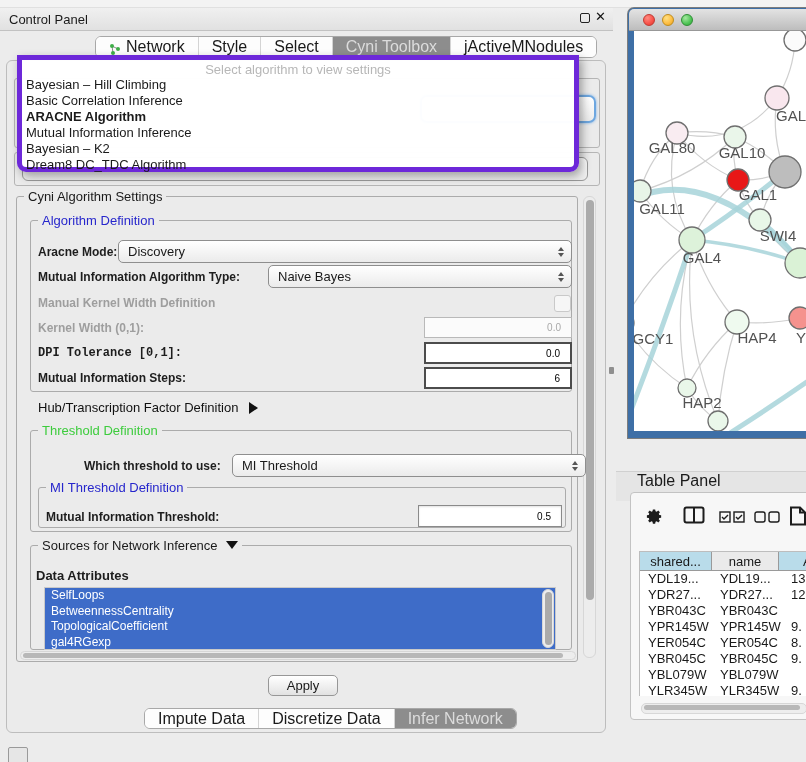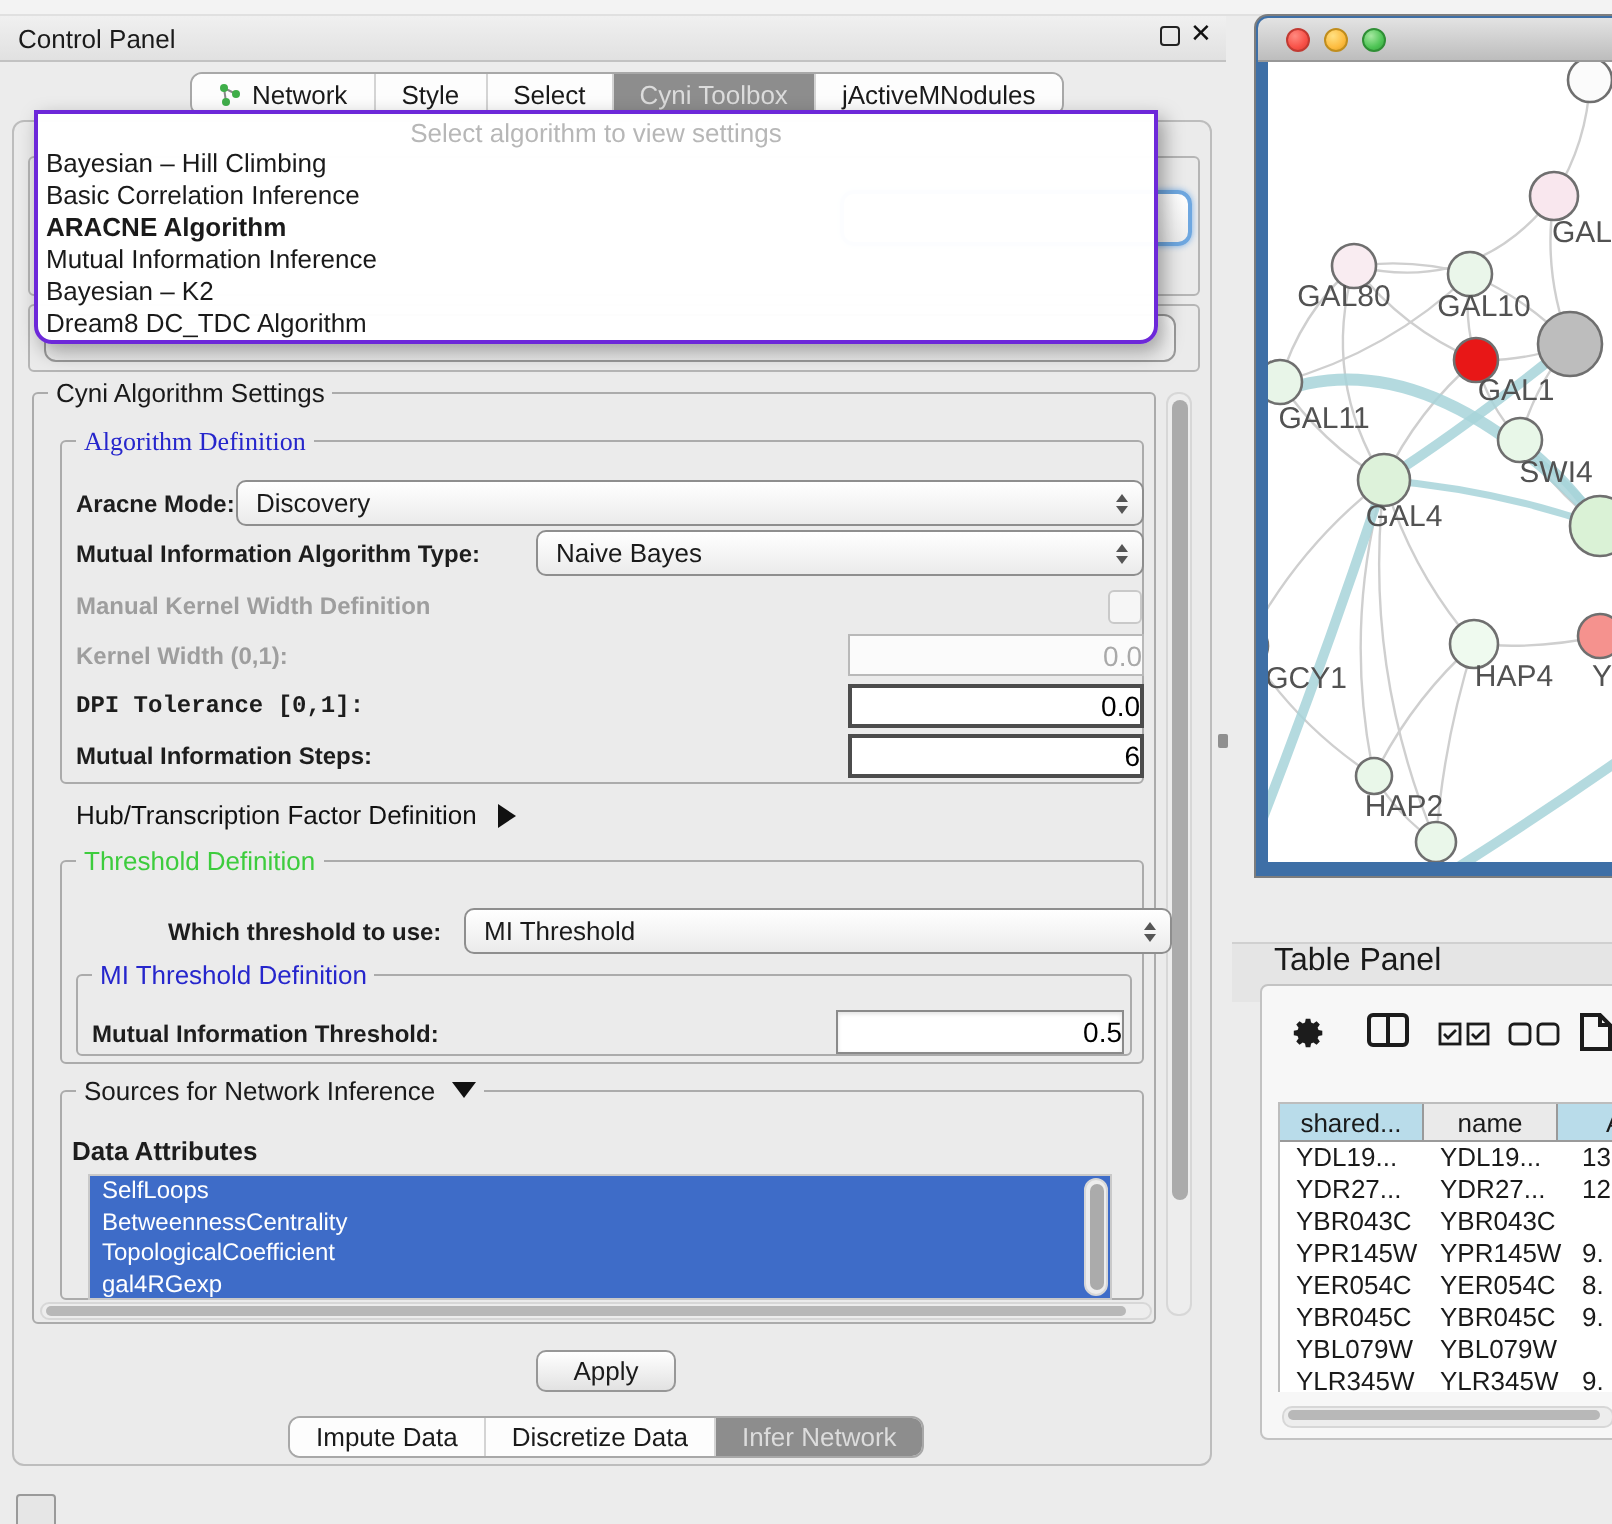--- a/index.html
+++ b/index.html
@@ -12,28 +12,28 @@
   #top-strip{left:0;top:0;width:806px;height:8px;background:#f3f3f3;border-bottom:1px solid #e0e0e0;}
   #cp-titlebar{left:0;top:8px;width:613px;height:23px;background:linear-gradient(#f0f0f0,#e1e1e1);
                border-bottom:1px solid #c2c2c2;display:flex;align-items:center;padding-left:9px;font-size:13px;}
   #cp-float{left:580px;top:13px;width:10px;height:10px;border:1.5px solid #222;border-radius:2px;}
   #cp-close{left:595px;top:9px;font-size:13px;font-weight:bold;color:#111;}
   #cp-frame{left:6px;top:60px;width:600px;height:673px;border:1px solid #bdbdbd;border-radius:6px;background:#ebebeb;}
 
   
   .tabbar{display:flex;align-items:stretch;background:#ffffff;border:1px solid #a8a8a8;border-radius:6px;overflow:hidden;}
   #cp-tabs{left:95px;top:36px;height:22px;}
-  .tab{display:flex;align-items:center;padding:0 13px;font-size:13px;border-right:1px solid #d4d4d4;background:#fdfdfd;white-space:nowrap;}
+  .tab{display:flex;align-items:center;padding:0 13px;font-size:16px;border-right:1px solid #d4d4d4;background:#fdfdfd;white-space:nowrap;}
   .tab:last-child{border-right:none;}
   .tab.sel{background:#8d8d8d;color:#dcdcdc;}
   .net-ico{width:12px;height:12px;margin-right:5px;}
 
   
   #dropdown{left:17px;top:55px;width:562px;height:117px;background:rgba(255,255,255,0.98);
-            border:2px solid #6d28d9;border-radius:0 0 9px 9px;box-shadow:3px 4px 10px rgba(0,0,0,0.35);z-index:30;}
+            border:5px solid #6d28d9;border-radius:0 0 9px 9px;box-shadow:3px 4px 10px rgba(0,0,0,0.35);z-index:30;}
   #dd-placeholder{position:absolute;top:2px;left:0;width:100%;text-align:center;font-size:13px;color:#b7b7b7;}
   #dd-list{position:absolute;top:17px;left:3px;right:3px;}
   .dd-item{font-size:13px;height:16px;line-height:16px;padding-left:1px;white-space:nowrap;}
   .dd-item.bold{font-weight:bold;}
 
   
   .under{z-index:5;}
   #under-group1{left:14px;top:78px;width:586px;height:70px;border:1px solid #b5b5b5;border-radius:3px;}
   #under-combo1{left:420px;top:95px;width:176px;height:28px;border:2px solid #6ea7e0;border-radius:7px;background:linear-gradient(#fff,#ececec);box-shadow:0 0 3px #7ab0e8;}
   #under-group2{left:14px;top:152px;width:586px;height:34px;border:1px solid #b5b5b5;border-radius:3px;}
@@ -46,22 +46,22 @@
   .lbl.dis{color:#9e9e9e;}
   .plain{position:absolute;font-size:13px;color:#111;white-space:nowrap;}
 
   .combo{position:absolute;height:23px;border:1px solid #8e8e8e;border-radius:5px;
          background:linear-gradient(#ffffff,#ebebeb);display:flex;align-items:center;
          font-size:13px;padding-left:9px;box-sizing:border-box;}
   .arrows{position:absolute;right:7px;top:0;bottom:0;display:flex;flex-direction:column;justify-content:center;gap:2px;}
   .tri-up{width:0;height:0;border-left:3.5px solid transparent;border-right:3.5px solid transparent;border-bottom:4px solid #555;}
   .tri-dn{width:0;height:0;border-left:3.5px solid transparent;border-right:3.5px solid transparent;border-top:4px solid #555;}
 
-  .field{position:absolute;box-sizing:border-box;background:#fff;font-size:14px;display:flex;
-         align-items:center;justify-content:flex-end;padding-right:0;}
+  .field{position:absolute;box-sizing:border-box;background:#fff;font-size:10px;display:flex;
+         align-items:center;justify-content:flex-end;padding-right:10px;}
   .f-dis{background:#fbfbfb;border:1px solid #b9b9b9;color:#a9a9a9;}
   .f-dark{border:2px solid #4c4c4c;color:#000;}
   .f-mid{border:1px solid #8a8a8a;box-shadow:inset 0 1px 2px rgba(0,0,0,0.12);color:#000;}
 
   .checkbox{position:absolute;width:15px;height:15px;border:1px solid #c9c9c9;border-radius:3px;background:#f6f6f6;}
 
   
   .vtrack{position:absolute;background:#ededed;border:1px solid #d7d7d7;border-radius:6px;}
   .vthumb{position:absolute;background:#ababab;border-radius:5px;}
   .htrack{position:absolute;background:#ededed;border:1px solid #d7d7d7;border-radius:5px;}
@@ -156,21 +156,21 @@
       </div>
   </div>
 
   <div class="group" style="left:16px;top:196px;width:562px;height:466px;">
     <span class="gtitle">Cyni Algorithm Settings</span>
   </div>
   <div class="vtrack abs" style="left:583px;top:196px;width:13px;height:462px;">
     <div class="vthumb" style="left:2px;top:3px;width:8px;height:400px;"></div>
   </div>
 
-  <div class="group" style="left:30px;top:220px;width:542px;height:172px;font-family:Liberation Serif, serif;">
+  <div class="group" style="left:30px;top:220px;width:542px;height:172px;">
     <span class="gtitle" id="gt-algdef" style="color: rgb(38, 38, 204);">Algorithm Definition</span>
   </div>
   <div class="lbl" style="left:38px;top:245px;">Aracne Mode:</div>
   <div class="combo" style="left:118px;top:240px;width:454px;">
     <span>Discovery</span>
     <span class="arrows">
         <span class="tri-up"></span>
         <span class="tri-dn"></span>
       </span>
   </div>

